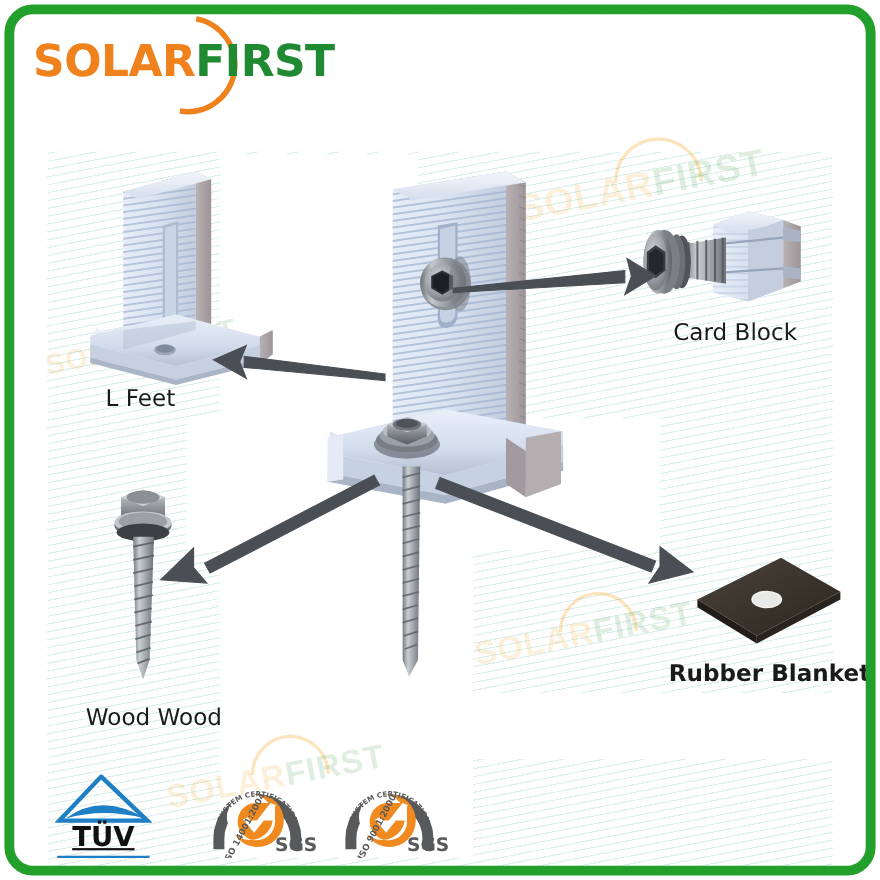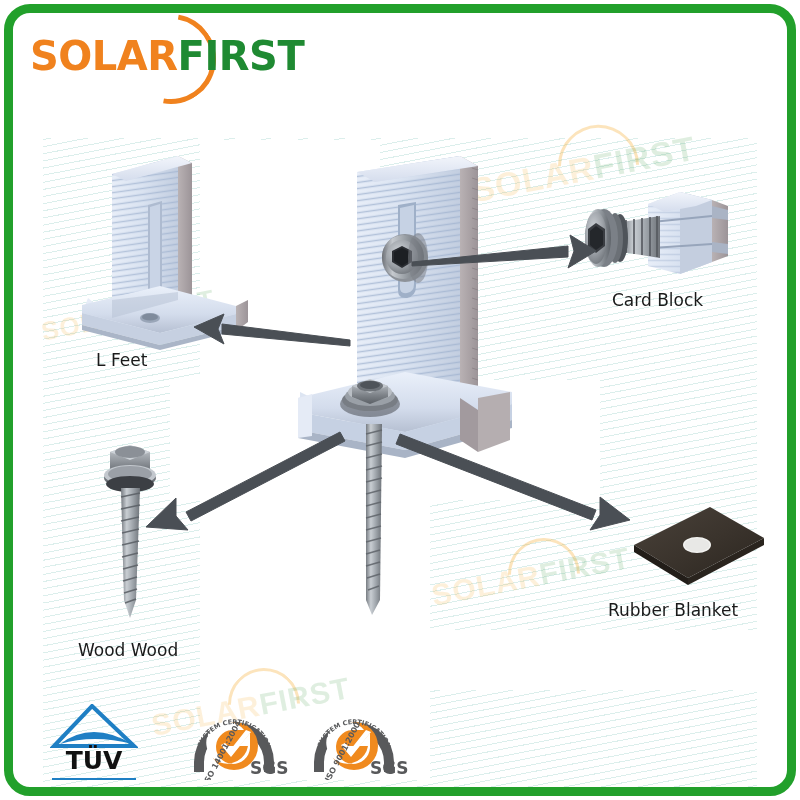--- a/index.html
+++ b/index.html
@@ -100,21 +100,21 @@
     border-left-color: transparent;
     border-top-color: transparent;
     transform: rotate(-35deg);
     z-index: 1;
   }
 
   
   .label {
     position: absolute;
     color: #1a1a1a;
-    font-size: 17px;
+    font-size: 21px;
     font-family: "DejaVu Sans", sans-serif;
     white-space: nowrap;
     z-index: 22;
   }
 
   
   .arrows {
     position: absolute;
     left: 0; top: 0;
     width: 800px; height: 800px;
@@ -142,20 +142,21 @@
     position: absolute;
     left: 0;
     top: 42px;
     width: 88px;
     text-align: center;
     font-family: "DejaVu Sans", sans-serif;
     font-weight: bold;
     font-size: 25px;
     color: #111111;
     letter-spacing: 0px;
+    text-decoration: underline;
   }
   .sgs { position: absolute; width: 108px; height: 80px; }
   .sgs1 { left: 138px; top: 0; }
   .sgs2 { left: 258px; top: 0; }
 </style>
 </head>
 <body>
 
 <div id="page">
 
@@ -445,21 +446,21 @@
         <polygon points="400,434 596,510 592,520 396,444"></polygon>
         <polygon points="600,497 630,520 590,530 600,515"></polygon>
       </g>
     </g>
   </svg>
 
   <div id="label-layer">
       <div class="label" style="left: 96px; top: 350px;">L Feet</div>
       <div class="label" style="left: 612px; top: 290px;">Card Block</div>
       <div class="label" style="left: 78px; top: 640px;">Wood Wood</div>
-      <div class="label" style="left: 608px; top: 600px;">Rubber Blanket</div>
+      <div class="label" style="left: 608px; top: 600px; font-weight: bold;">Rubber Blanket</div>
     </div>
 
   <div class="certs">
 
     <div class="tuv">
       <svg viewBox="0 0 88 48" width="88" height="48">
         <polygon points="42,2 84,42 4,42" fill="none" stroke="#1f7fc4" stroke-width="4"></polygon>
         <path d="M10,40 Q42,16 82,40 Q44,30 10,40 Z" fill="#1f7fc4"></path>
       </svg>
       <div class="tuv-text">TÜV</div>

